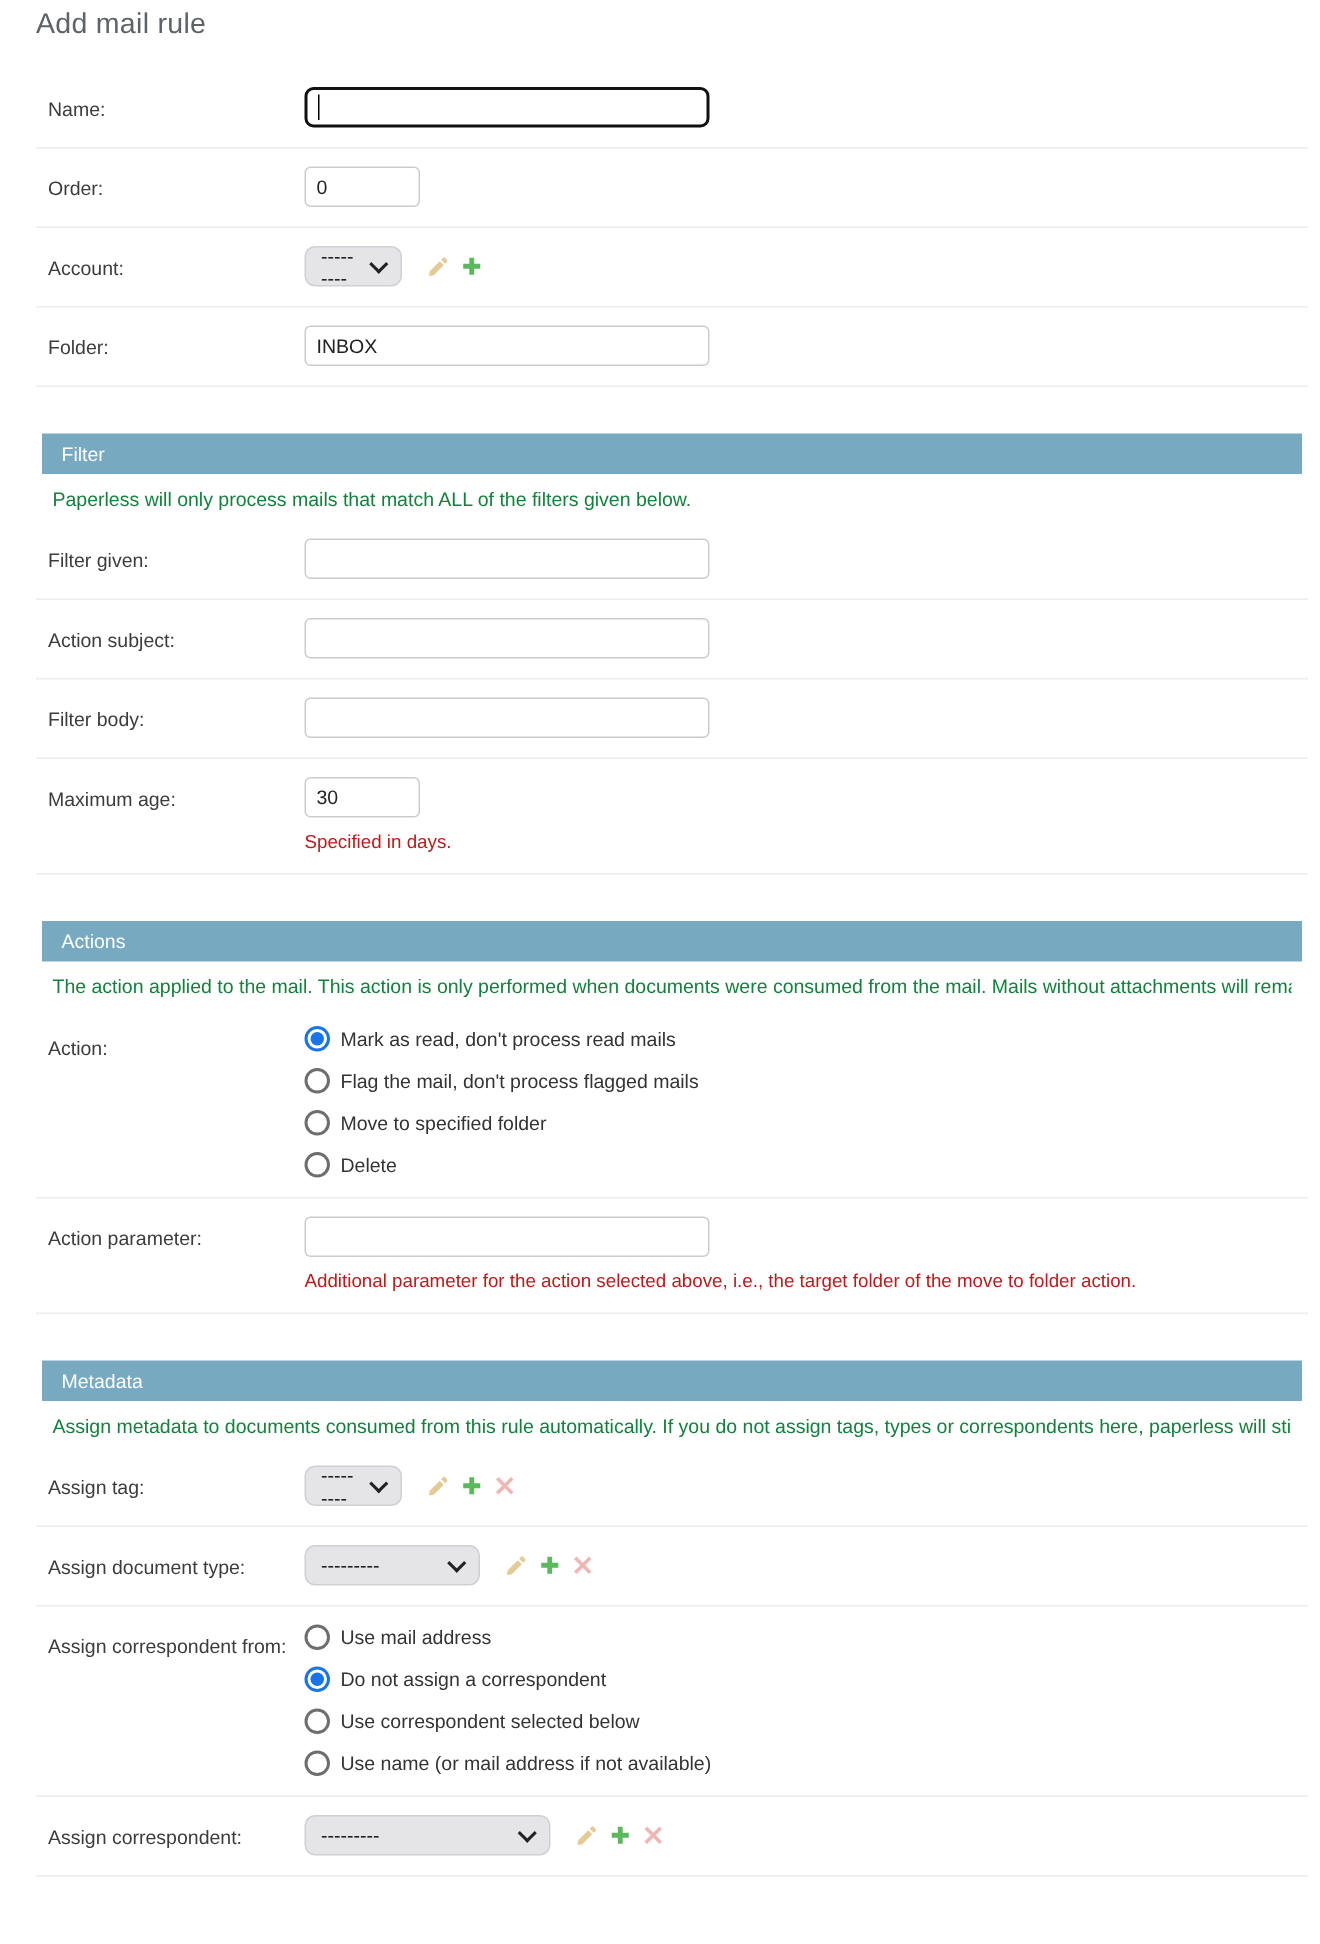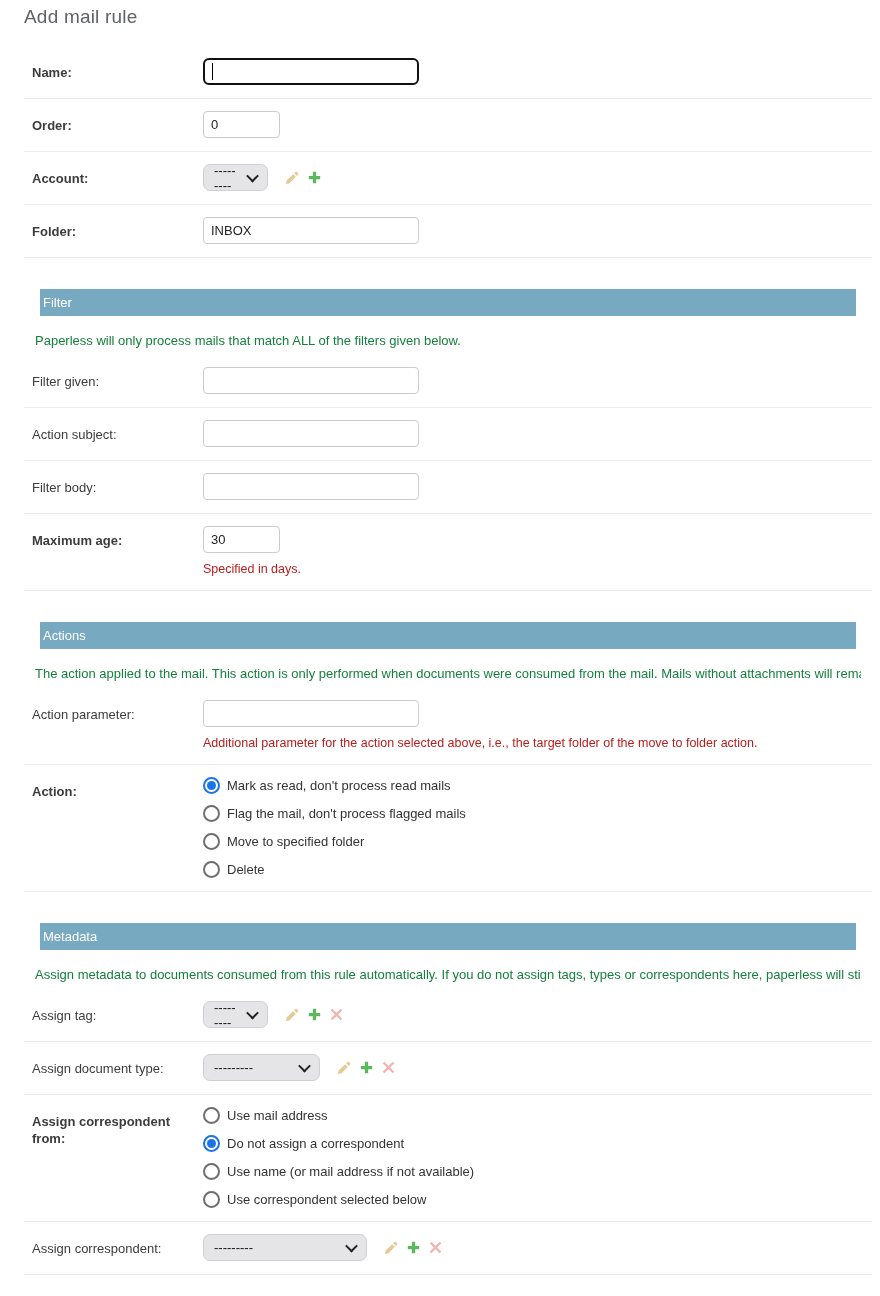--- a/index.html
+++ b/index.html
@@ -6,36 +6,36 @@
   body{
     width:880px;height:1296px;overflow:hidden;background:#fff;
     font-family:"Liberation Sans",sans-serif;font-size:13px;color:#333;
   }
   .content{padding:6px 8px 0 24px;}
   h1.page-title{font-size:19px;font-weight:400;color:#5f6368;margin:0 0 18px;letter-spacing:.2px;}
   .module{margin-bottom:31px;}
   .module:last-child{margin-bottom:0;}
   .module h2{
     background:#77a9c1;color:#fff;font-size:13px;font-weight:400;
-    margin:16px;padding:7px 3px;line-height:13px;
+    margin:4px;padding:7px 13px;line-height:13px;
   }
   .module-help{
     margin:8px 11px 6px;color:#15803d;white-space:nowrap;overflow:hidden;line-height:17px;
   }
   .form-row{
     display:flex;align-items:flex-start;padding:12px 0 13px;border-bottom:1px solid #ececec;
   }
   .fieldlabel{
     flex:0 0 179px;box-sizing:border-box;padding:6px 12px 0 8px;
     color:#3c3c3c;line-height:17px;
   }
-  .fieldlabel.required{font-weight:bold;}
+  .fieldlabel.required{font-weight:normal;}
   .fieldbox{flex:1 1 auto;min-width:0;}
   .txt{
-    box-sizing:border-box;height:27px;width:216px;padding:4px 7px;
+    box-sizing:border-box;height:27px;width:270px;padding:4px 7px;
     border:1px solid #ccc;border-radius:4px;font-family:"Liberation Sans",sans-serif;
     font-size:13px;color:#222;background:#fff;outline:none;
   }
   .txt.small{width:77px;}
   .txt.focused{border:2px solid #111;border-radius:6px;}
   .input-wrap{position:relative;display:inline-block;}
   .caret{position:absolute;left:9px;top:5px;width:1px;height:17px;background:#000;}
   
   .fakeselect{
     display:inline-flex;align-items:center;justify-content:space-between;
@@ -159,48 +159,48 @@
         <div class="field-help">Specified in days.</div>
       </div>
     </div>
   </div>
 
   <div class="module">
     <h2>Actions</h2>
     <div class="module-help">The action applied to the mail. This action is only performed when documents were consumed from the mail. Mails without attachments will remain entirely untouched.</div>
 
     <div class="form-row">
-      <div class="fieldlabel">Action parameter:</div>
-      <div class="fieldbox">
-        <input class="txt" type="text" value="" style="">
-        <div class="field-help">Additional parameter for the action selected above, i.e., the target folder of the move to folder action.</div>
-      </div>
-    </div>
-
-    <div class="form-row">
       <div class="fieldlabel required">Action:</div>
       <div class="fieldbox">
         <div class="radio-option">
           <span class="radio checked"></span>
           <span class="radio-label">Mark as read, don't process read mails</span>
         </div>
         <div class="radio-option">
           <span class="radio"></span>
           <span class="radio-label">Flag the mail, don't process flagged mails</span>
         </div>
         <div class="radio-option">
           <span class="radio"></span>
           <span class="radio-label">Move to specified folder</span>
         </div>
         <div class="radio-option">
           <span class="radio"></span>
           <span class="radio-label">Delete</span>
         </div>
       </div>
     </div>
+
+    <div class="form-row">
+      <div class="fieldlabel">Action parameter:</div>
+      <div class="fieldbox">
+        <input class="txt" type="text" value="" style="">
+        <div class="field-help">Additional parameter for the action selected above, i.e., the target folder of the move to folder action.</div>
+      </div>
+    </div>
   </div>
 
   <div class="module">
     <h2>Metadata</h2>
     <div class="module-help">Assign metadata to documents consumed from this rule automatically. If you do not assign tags, types or correspondents here, paperless will still process all matching rules that you have defined.</div>
 
 
     <div class="form-row">
       <div class="fieldlabel">Assign tag:</div>
       <div class="fieldbox">
@@ -249,25 +249,25 @@
         <div class="radio-option">
           <span class="radio"></span>
           <span class="radio-label">Use mail address</span>
         </div>
         <div class="radio-option">
           <span class="radio checked"></span>
           <span class="radio-label">Do not assign a correspondent</span>
         </div>
         <div class="radio-option">
           <span class="radio"></span>
+          <span class="radio-label">Use correspondent selected below</span>
+        </div>
+        <div class="radio-option">
+          <span class="radio"></span>
           <span class="radio-label">Use name (or mail address if not available)</span>
-        </div>
-        <div class="radio-option">
-          <span class="radio"></span>
-          <span class="radio-label">Use correspondent selected below</span>
         </div>
       </div>
     </div>
 
     <div class="form-row">
       <div class="fieldlabel">Assign correspondent:</div>
       <div class="fieldbox">
         <span class="fakeselect w-correspondent">
           <span>---------</span>
           <span class="chev"></span>

